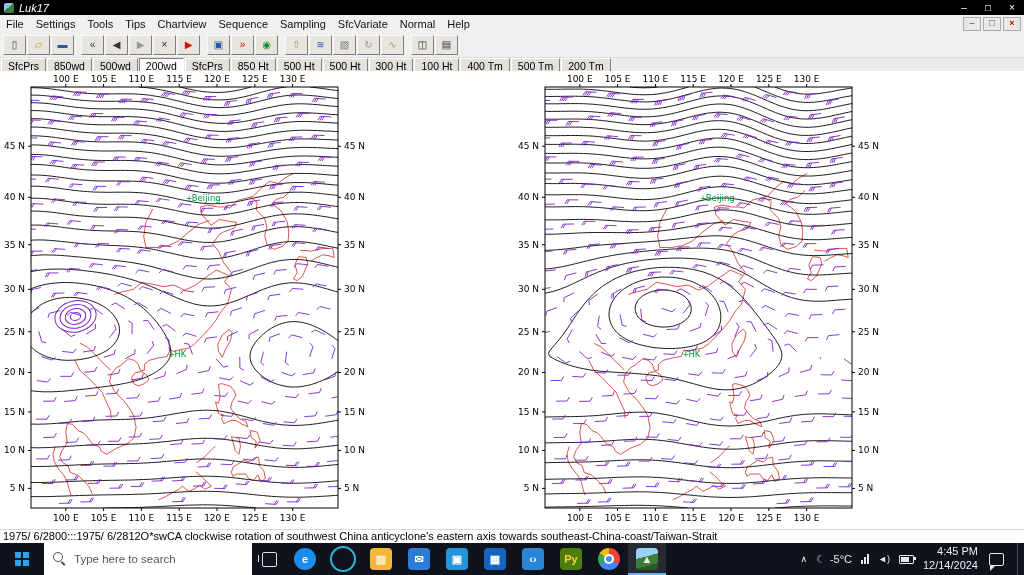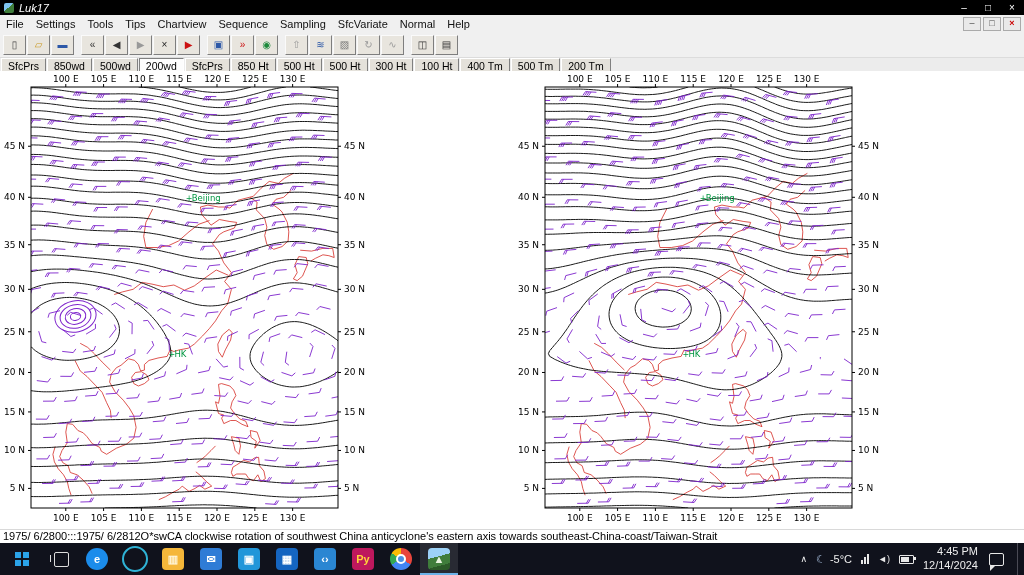--- a/index.html
+++ b/index.html
@@ -332,20 +332,24 @@
 </div>
 
 <div class="statusbar">
   <span>1975/ 6/2800:::1975/ 6/2812O*swCA clockwise rotation of southwest China anticyclone's eastern axis towards southeast-China-coast/Taiwan-Strait</span>
 </div>
 
 <div class="taskbar">
   <button class="startbtn">
     <span class="winlogo"></span>
   </button>
+  <div class="searchbox">
+    <span class="mag"></span>
+    <input placeholder="Type here to search" style="">
+  </div>
   <button class="taskview">
     <span class="tvicon"></span>
   </button>
   <div class="apps">
       <button class="app">
         <span class="appic kind-circle" style="background: rgb(27, 140, 235); color: rgb(255, 255, 255);">e</span>
       </button>
       <button class="app">
         <span class="appic kind-ring"></span>
       </button>
@@ -358,21 +362,21 @@
       <button class="app">
         <span class="appic kind-square" style="background: rgb(33, 150, 217); color: rgb(255, 255, 255);">▣</span>
       </button>
       <button class="app">
         <span class="appic kind-square" style="background: rgb(21, 101, 192); color: rgb(255, 255, 255);">▦</span>
       </button>
       <button class="app">
         <span class="appic kind-square" style="background: rgb(42, 134, 210); color: rgb(255, 255, 255);">‹›</span>
       </button>
       <button class="app">
-        <span class="appic kind-square" style="background: #be185d; color: rgb(255, 212, 59);">Py</span>
+        <span class="appic kind-square" style="background: #4d7c0f; color: rgb(255, 212, 59);">Py</span>
       </button>
       <button class="app">
         <span class="appic kind-chrome"></span>
       </button>
       <button class="app active">
         <span class="appic kind-image" style="color: rgb(232, 244, 224);">▲</span>
       </button>
     </div>
   <div class="tray">
     <span class="tray-chevron">∧</span>

